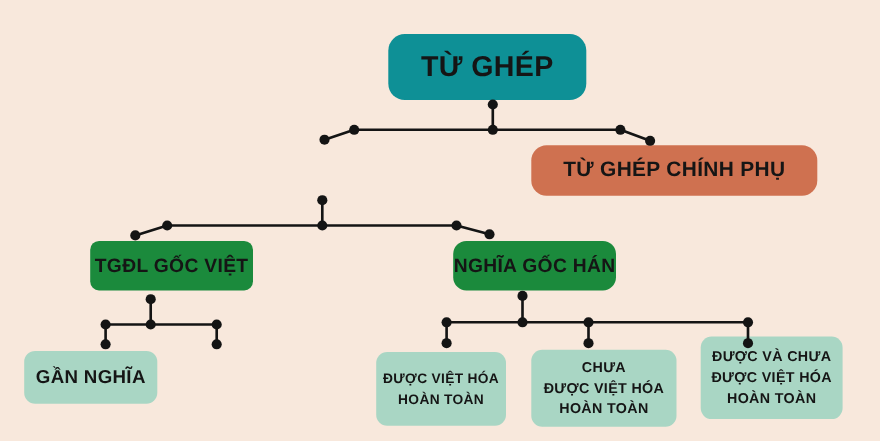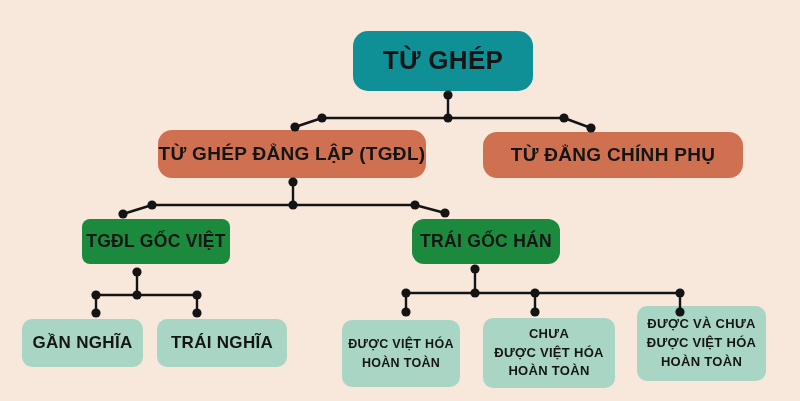--- a/index.html
+++ b/index.html
@@ -88,26 +88,24 @@
   .node--leaf3 { left: 342px; top: 320px; width: 118px; height: 67px; font-size: 12.5px; line-height: 1.45; }
   .node--leaf4 { left: 483px; top: 318px; width: 132px; height: 70px; font-size: 13px;   line-height: 1.45; }
   .node--leaf5 { left: 637px; top: 306px; width: 129px; height: 75px; font-size: 13px;   line-height: 1.45; }
 </style>
 </head>
 <body>
 
 <div class="canvas">
 
   <div class="node node--root">TỪ GHÉP</div>
-  <div class="node node--l2a">TỪ GHÉP ĐẲNG LẬP (TGĐL)</div>
-  <div class="node node--l2b">TỪ ĐẲNG CHÍNH PHỤ</div>
+  <div class="node node--l2b">TỪ GHÉP CHÍNH PHỤ</div>
   <div class="node node--l3a">TGĐL GỐC VIỆT</div>
-  <div class="node node--l3b">TRÁI GỐC HÁN</div>
+  <div class="node node--l3b">NGHĨA GỐC HÁN</div>
   <div class="node node--leaf node--leaf1">GẦN NGHĨA</div>
-  <div class="node node--leaf node--leaf2">TRÁI NGHĨA</div>
   <div class="node node--leaf node--leaf3">ĐƯỢC VIỆT HÓA
 HOÀN TOÀN</div>
   <div class="node node--leaf node--leaf4">CHƯA
 ĐƯỢC VIỆT HÓA
 HOÀN TOÀN</div>
   <div class="node node--leaf node--leaf5">ĐƯỢC VÀ CHƯA
 ĐƯỢC VIỆT HÓA
 HOÀN TOÀN</div>
 
   <svg class="connectors" viewBox="0 0 800 401" xmlns="http://www.w3.org/2000/svg">

